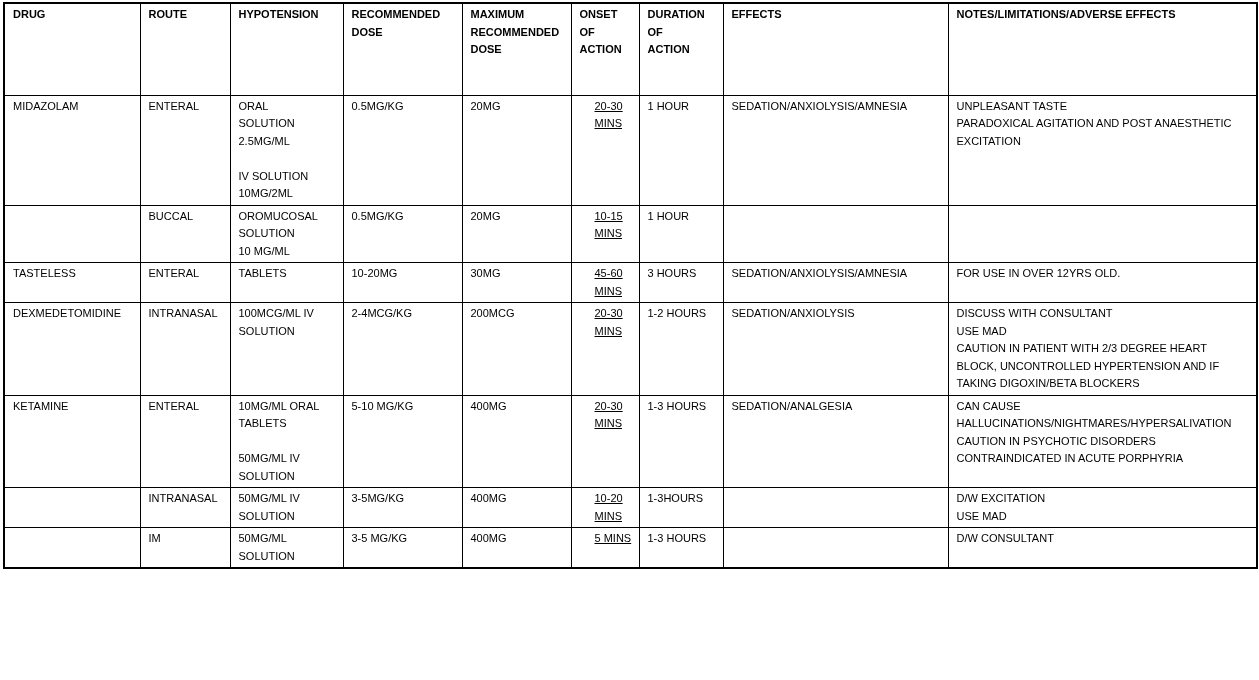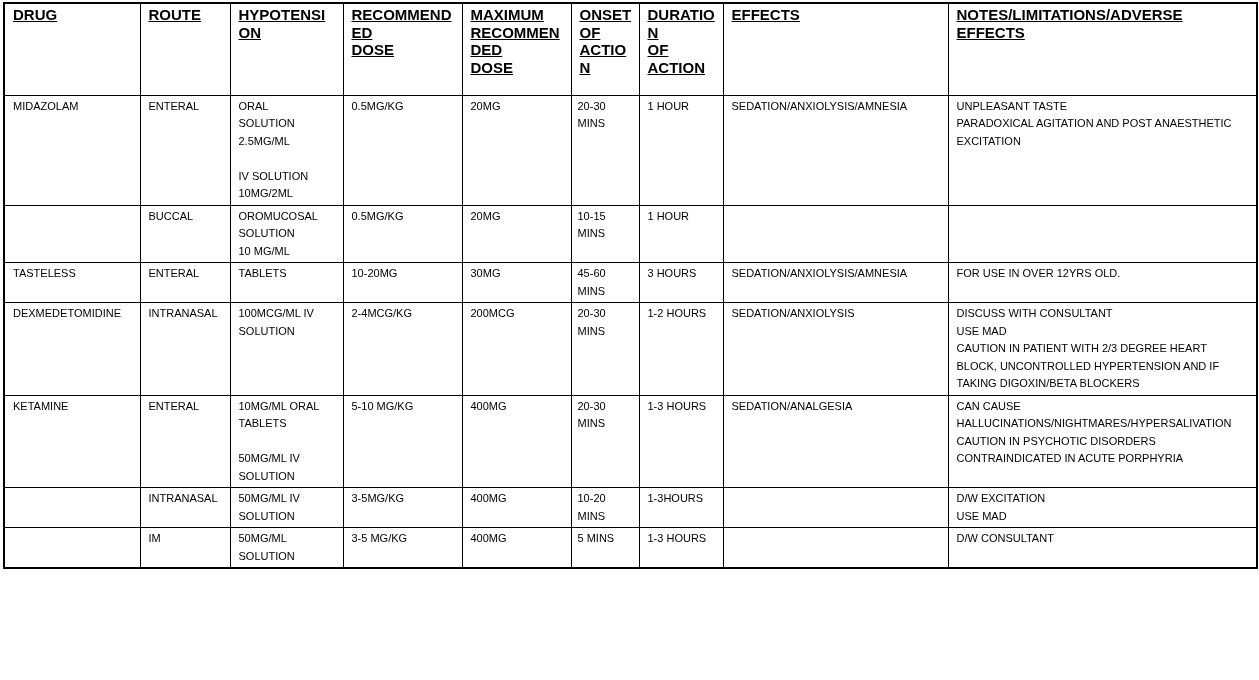--- a/index.html
+++ b/index.html
@@ -20,25 +20,24 @@
     font-family:"Liberation Sans",sans-serif;
     font-size:11px;
     line-height:17.5px;
     color:#000;
     white-space:pre-line;
     overflow:hidden;
     word-wrap:break-word;
   }
   .drug-table th{
     font-weight:bold;
-    font-size:15px;
-    text-decoration:underline;
+    font-size:11px;
   }
   
-  .drug-table td.c5{padding-left:6px;}
+  .drug-table td.c5{padding-left:23px;text-decoration:underline;}
   .drug-table thead tr{height:92px;}
 </style>
 </head>
 <body>
 
 <table class="drug-table">
   <colgroup>
     <col style="width:136px">
     <col style="width:90px">
     <col style="width:113px">

